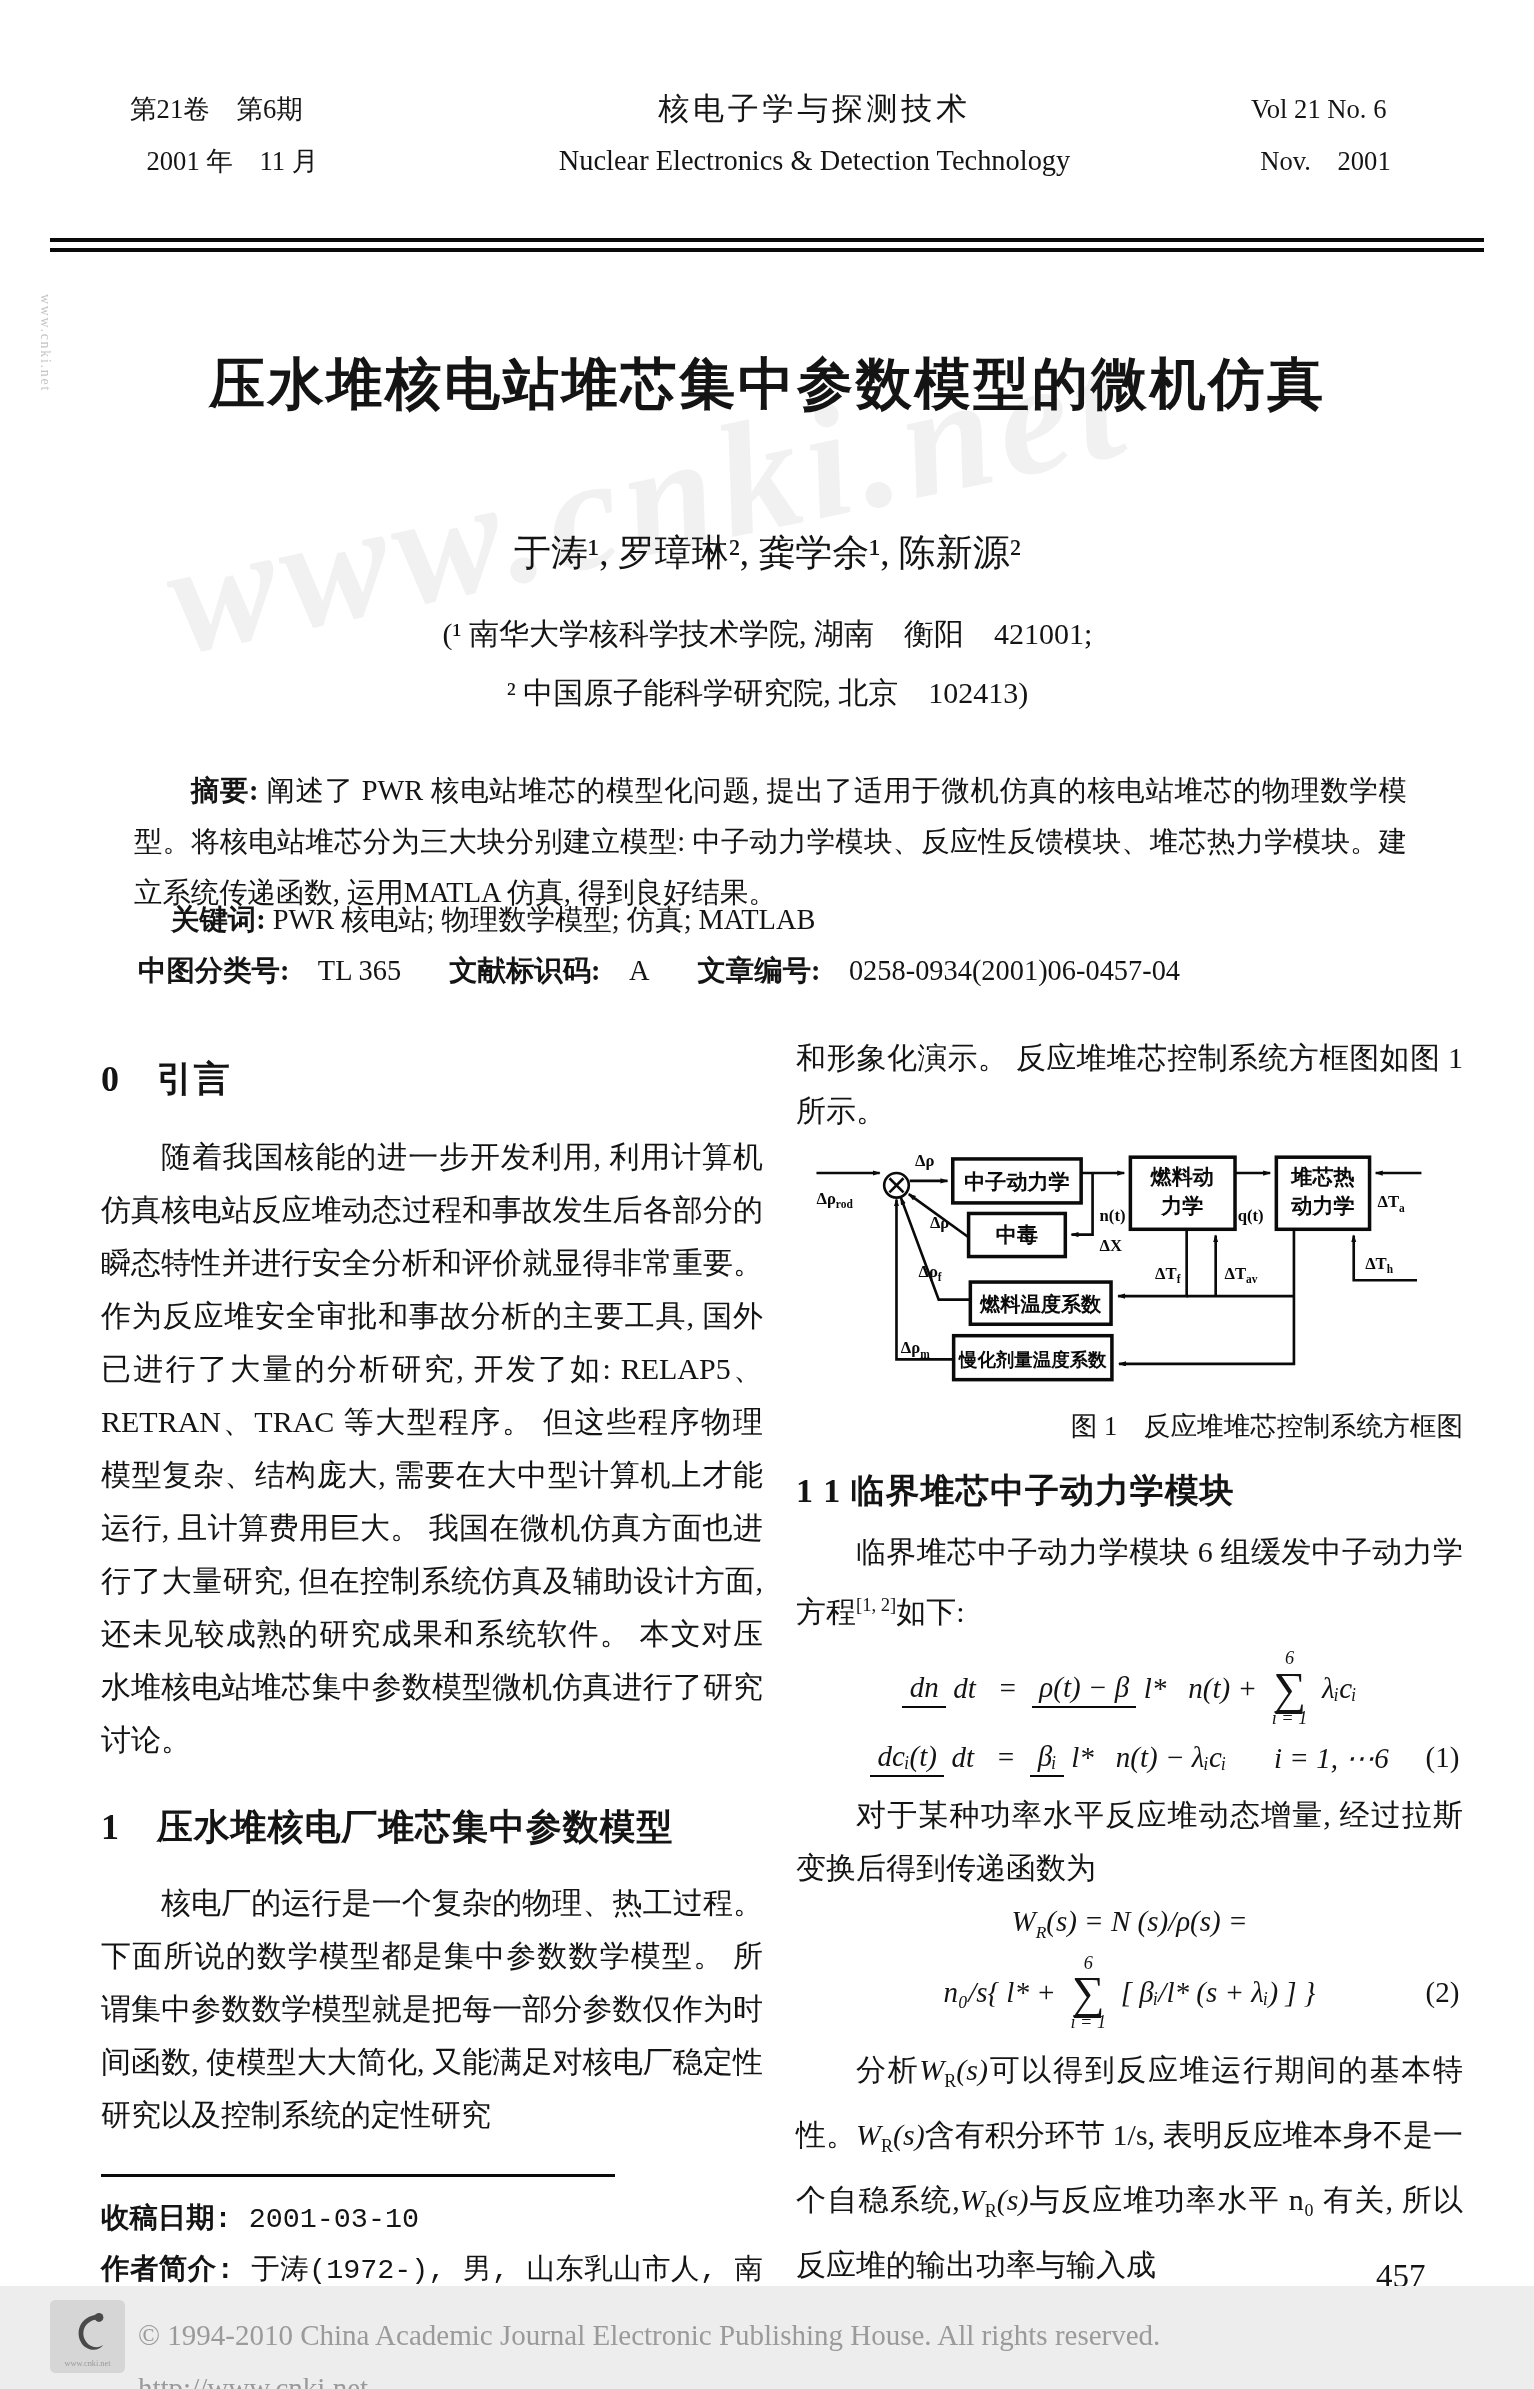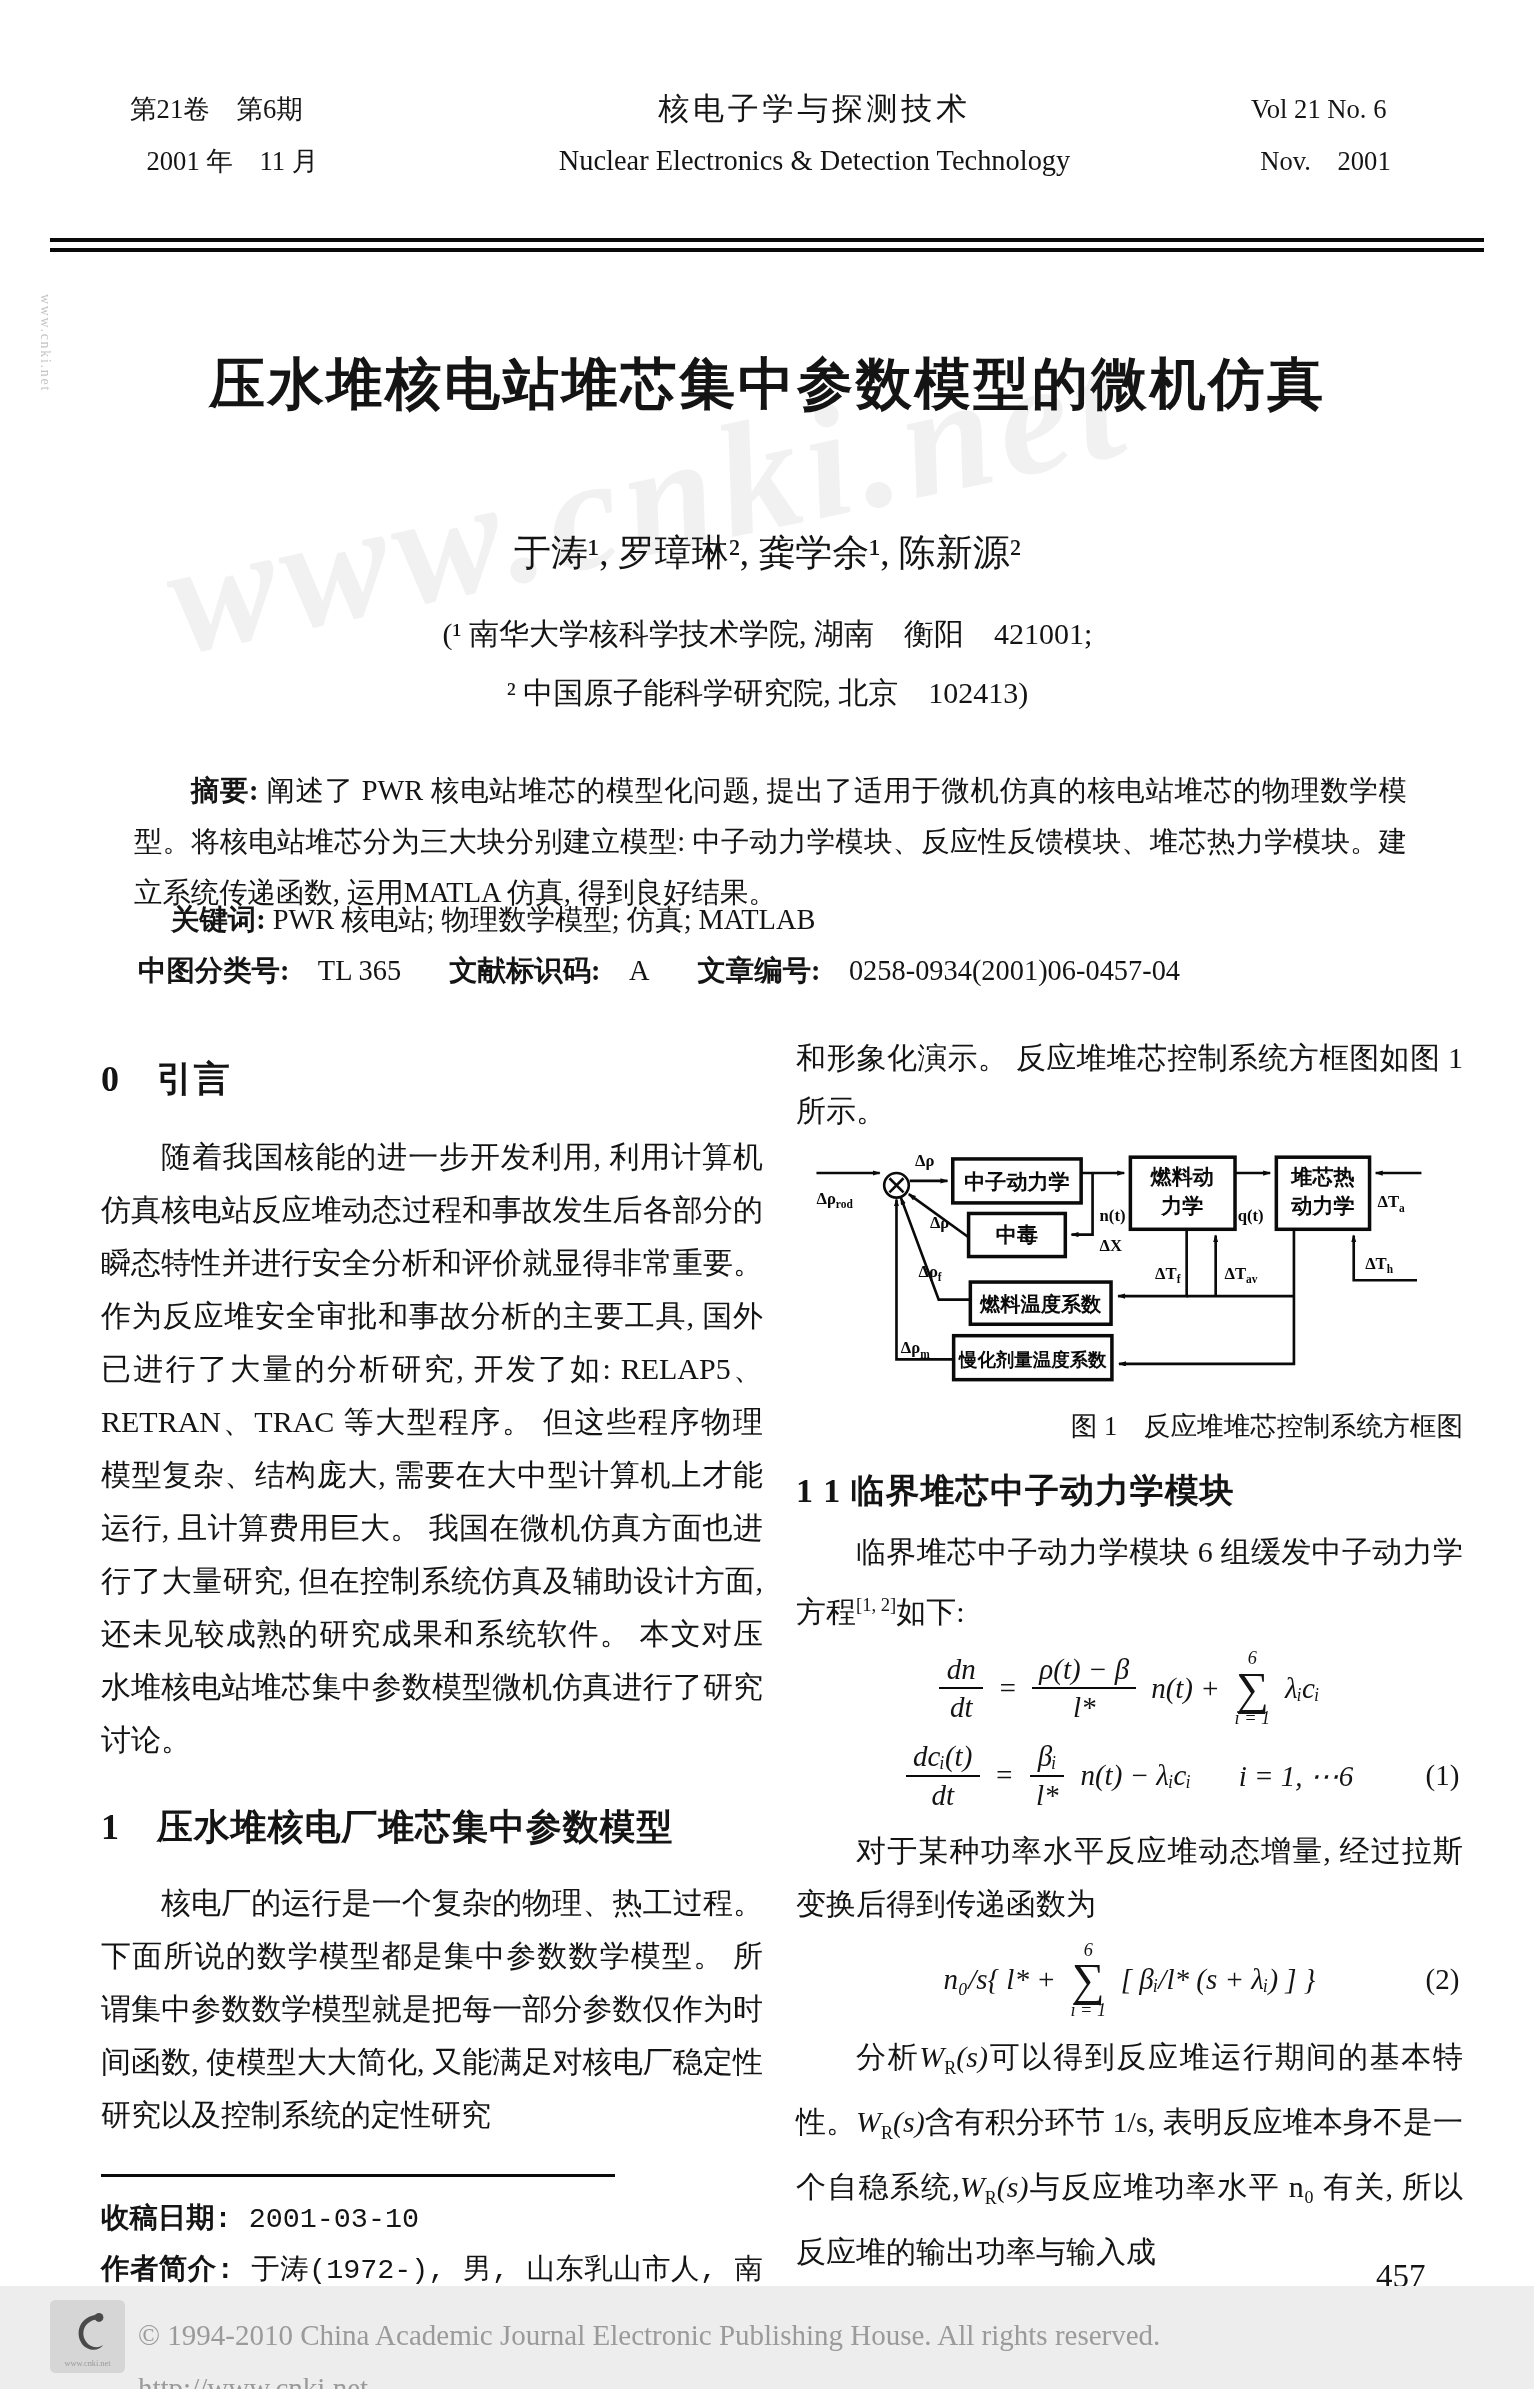--- a/index.html
+++ b/index.html
@@ -53,21 +53,21 @@
   .footnote{margin-top:33px;border-top:3.7px solid #0a0a0a;width:514px;padding-top:16.5px;font-size:28.4px;font-family:Liberation Mono, monospace;}
   .footnote p{margin:0;line-height:51px;text-align:justify;width:662px;}
   
   .figure{width:667px;height:255px;margin:7.3px 0 0 0;}
   .fig-svg{width:100%;height:100%;}
   .fig-svg text{font-family:"Liberation Serif","DejaVu Serif",serif;fill:#0a0a0a;}
   .fig-caption{text-align:right;font-size:26.6px;margin:9.2px 0 16.5px 0;}
   
   .equation{position:relative;margin:5.5px 0 5.5px 0;}
   .eq-row{display:flex;align-items:center;justify-content:center;gap:14.7px;font-size:29px;font-style:italic;margin:11px 0;position:relative;}
-  .frac{display:inline-flex;flex-direction:column;align-items:center;line-height:1.25;}
+  .frac{display:inline-flex;flex-direction:row;align-items:center;line-height:1.25;}
   .frac .num{border-bottom:2.8px solid #0a0a0a;padding:0 7.3px;}
   .frac .den{padding:0 7.3px;}
   .sum{display:inline-flex;flex-direction:column;align-items:center;line-height:1;}
   .sum .sum-top,.sum .sum-bot{font-size:18.3px;font-style:italic;}
   .sum .sum-sym{font-size:46px;font-style:normal;line-height:0.9;}
   .eq-no{position:absolute;right:3.7px;font-style:normal;}
   .eq-cond{margin-left:33px;}
   sub.wr-sub{font-size:0.6em;}
   
   .pageno{position:absolute;top:2258px;left:1376px;font-size:33px;}
@@ -239,20 +239,23 @@
         <span>n(t)  −  λᵢcᵢ</span>
         <span class="eq-cond">i =  1, ⋯6</span>
         <span class="eq-no">(1)</span>
       </div>
     </div>
 
     <p class="body-text indent">对于某种功率水平反应堆动态增量, 经过拉斯变换后得到传递函数为</p>
 
     <div class="equation">
       <div class="eq-row">
+        <span><span>W</span><sub class="wr-sub">R</sub><span>(s)  =  N (s)/ρ(s)  =</span></span>
+      </div>
+      <div class="eq-row">
         <span>n₀/s{ l*  +</span>
         <span class="sum">
             <span class="sum-top">6</span>
             <span class="sum-sym">∑</span>
             <span class="sum-bot">i = 1</span>
           </span>
         <span>[ βᵢ/l* (s +  λᵢ) ] }</span>
         <span class="eq-no">(2)</span>
       </div>
     </div>

